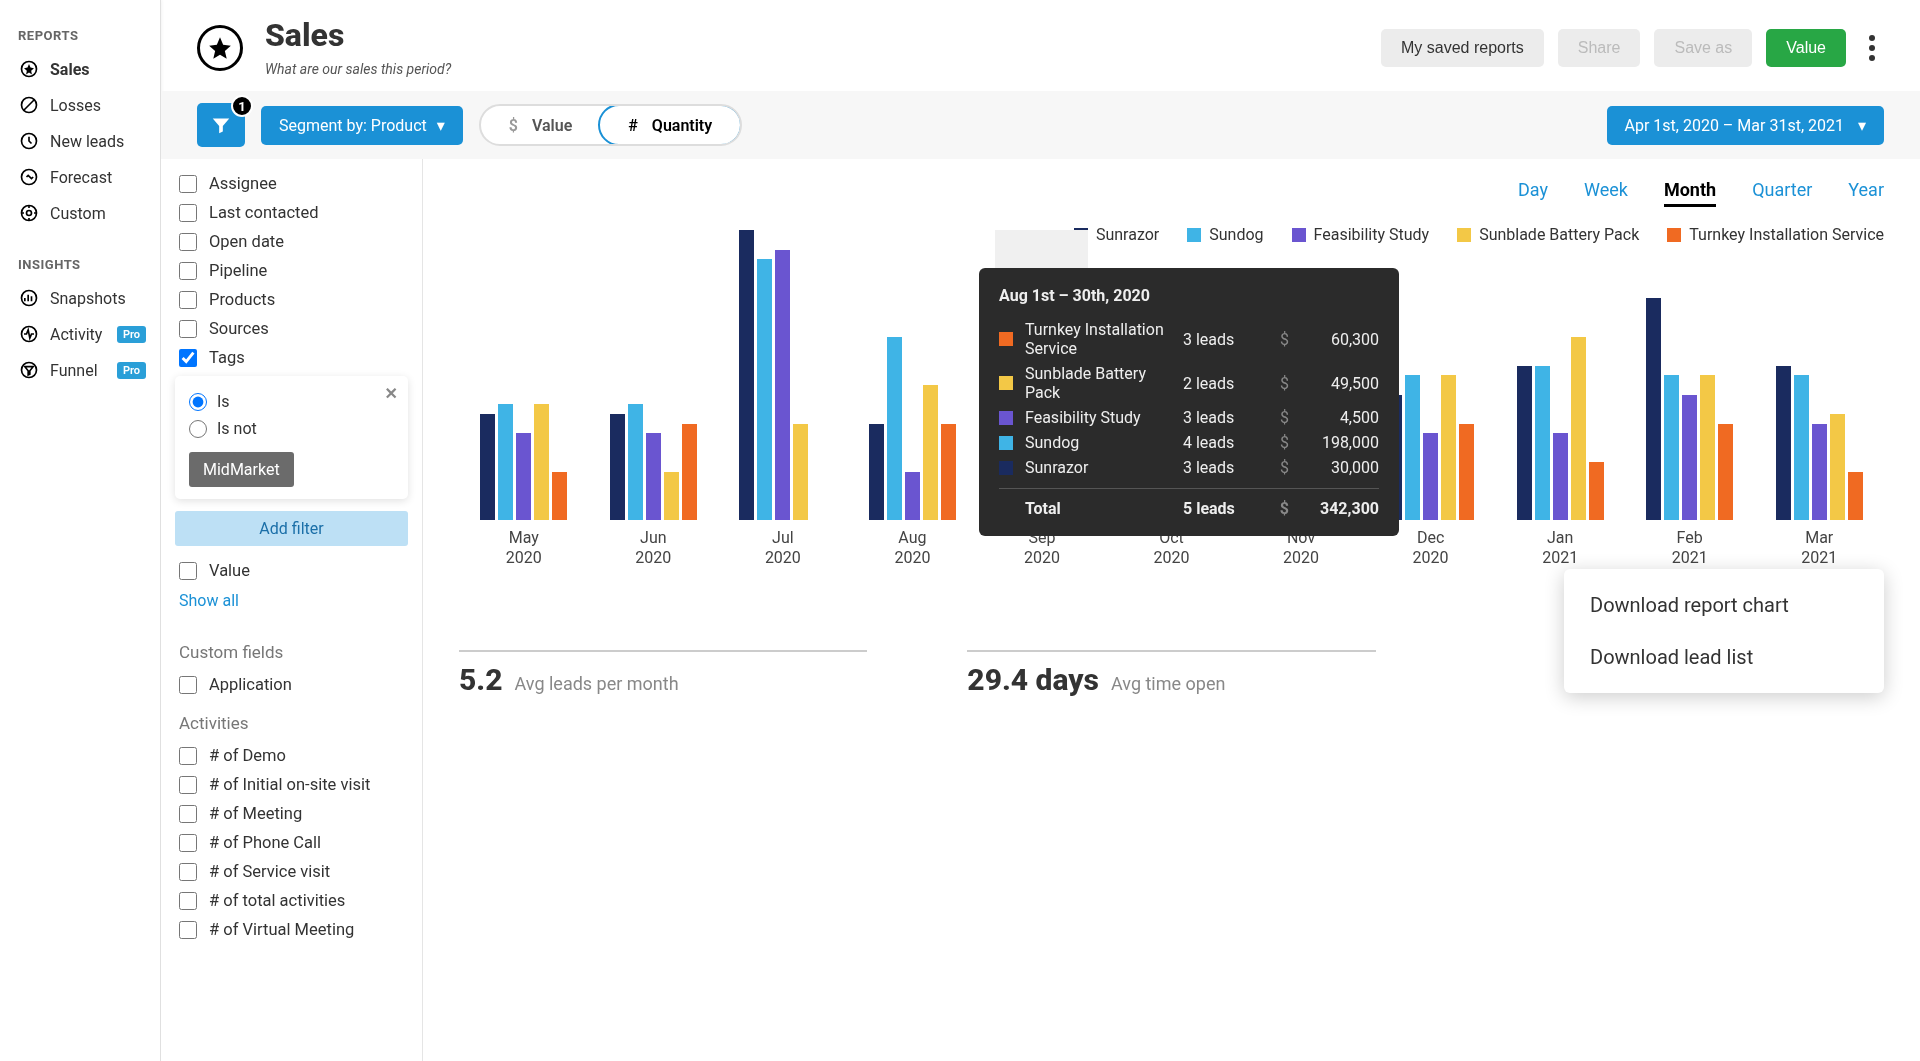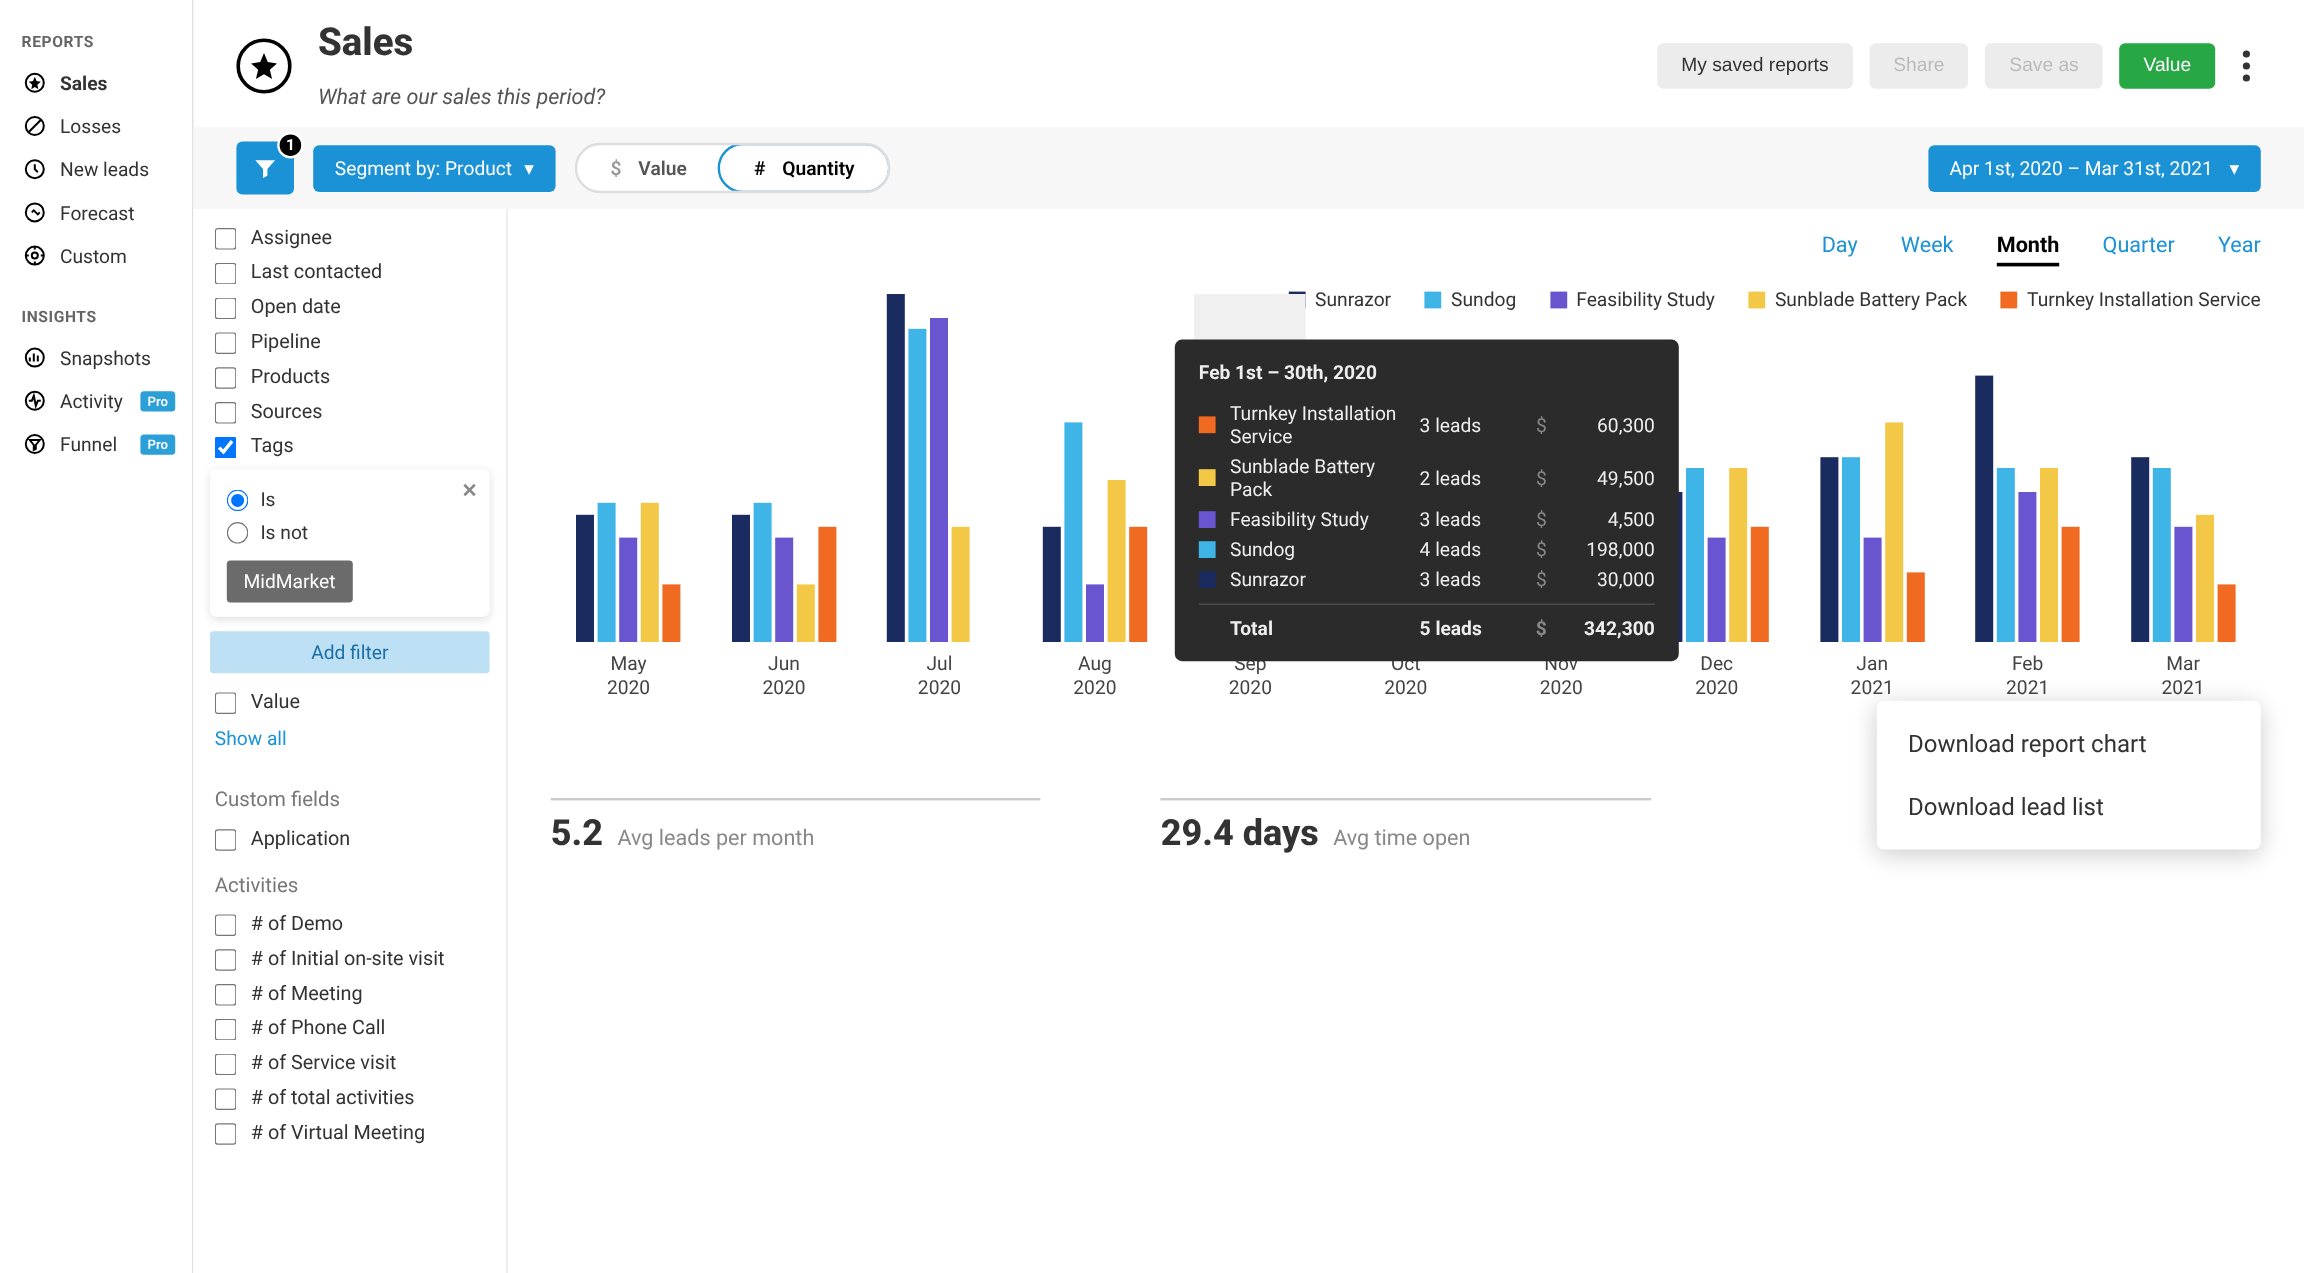--- a/index.html
+++ b/index.html
@@ -15,21 +15,21 @@
 .side-icon { width: 22px; height: 22px; margin-right: 10px; display: inline-flex; align-items: center; justify-content: center; }
 .side-icon svg { width: 20px; height: 20px; }
 .pro-badge { position: absolute; right: 14px; background: #2a9fd8; color: #fff; font-size: 11px; padding: 2px 6px; border-radius: 3px; font-weight: 600; }
 
 
 .main { flex: 1; display: flex; flex-direction: column; overflow: hidden; }
 .header { display: flex; align-items: center; padding: 18px 36px 14px; }
 .title-icon { width: 46px; height: 46px; border: 3px solid #000; border-radius: 50%; display: flex; align-items: center; justify-content: center; margin-right: 22px; }
 .title-icon svg { width: 26px; height: 26px; fill: #000; }
 .title-block h1 { font-size: 32px; font-weight: 800; line-height: 1.1; }
-.title-block .sub { font-style: italic; color: #555; font-size: 18px; margin-top: 18px; }
+.title-block .sub { font-style: italic; color: #555; font-size: 14px; margin-top: 8px; }
 .header-actions { margin-left: auto; display: flex; gap: 14px; align-items: center; }
 .btn { padding: 10px 20px; border-radius: 5px; border: none; cursor: pointer; font-size: 16px; background: #ececec; color: #333; }
 .btn.disabled { color: #bbb; }
 .btn.primary { background: #28a745; color: #fff; }
 .kebab { width: 24px; display: flex; flex-direction: column; gap: 4px; align-items: center; cursor: pointer; }
 .kebab span { width: 6px; height: 6px; background: #333; border-radius: 50%; }
 
 
 .toolbar { display: flex; align-items: center; padding: 12px 36px; background: #f7f7f7; gap: 16px; }
 .filter-badge { position: relative; width: 48px; height: 44px; background: #1b91d6; border-radius: 5px; display: flex; align-items: center; justify-content: center; cursor: pointer; }
@@ -464,21 +464,21 @@
                   <div class="bar" style="height: 154.667px; background: rgb(26, 43, 95);"></div>
                   <div class="bar" style="height: 145px; background: rgb(63, 180, 230);"></div>
                   <div class="bar" style="height: 96.6667px; background: rgb(106, 85, 208);"></div>
                   <div class="bar" style="height: 106.333px; background: rgb(243, 200, 70);"></div>
                   <div class="bar" style="height: 48.3333px; background: rgb(240, 106, 34);"></div>
                 </div>
                 <div class="xlabel">Mar<br>2021</div>
               </div>
             </div>
           <div class="tooltip">
-            <div class="tooltip-title">Feb 1st – 30th, 2020</div>
+            <div class="tooltip-title">Aug 1st – 30th, 2020</div>
             <div id="tt-rows">
                 <div class="tt-row">
                   <span class="swatch" style="background:#f06a22"></span>
                   <span>Turnkey Installation Service</span>
                   <span>3 leads</span>
                   <span class="dol">$</span>
                   <span class="val">60,300</span>
                 </div>
                 <div class="tt-row">
                   <span class="swatch" style="background:#f3c846"></span>

